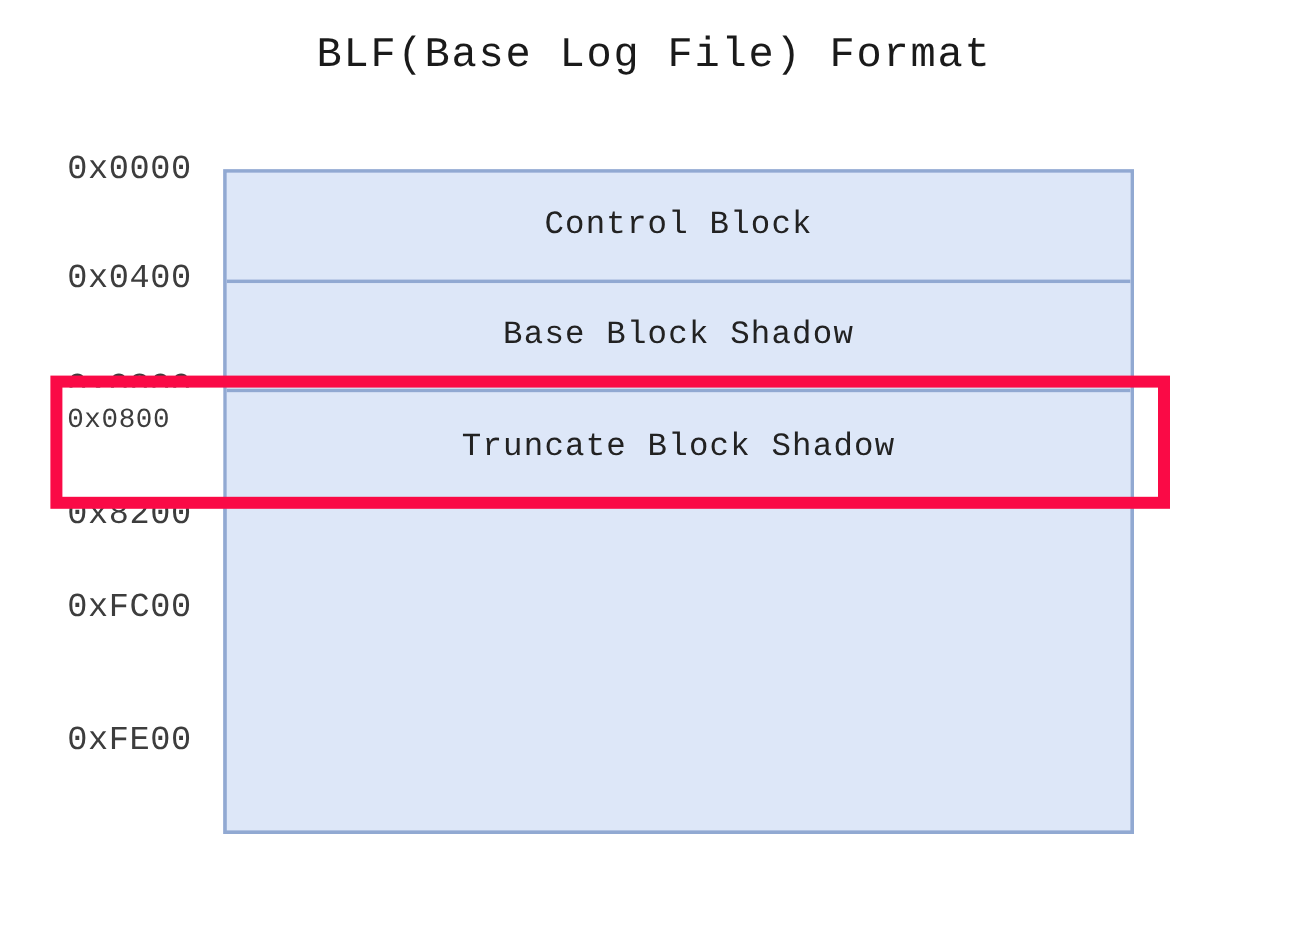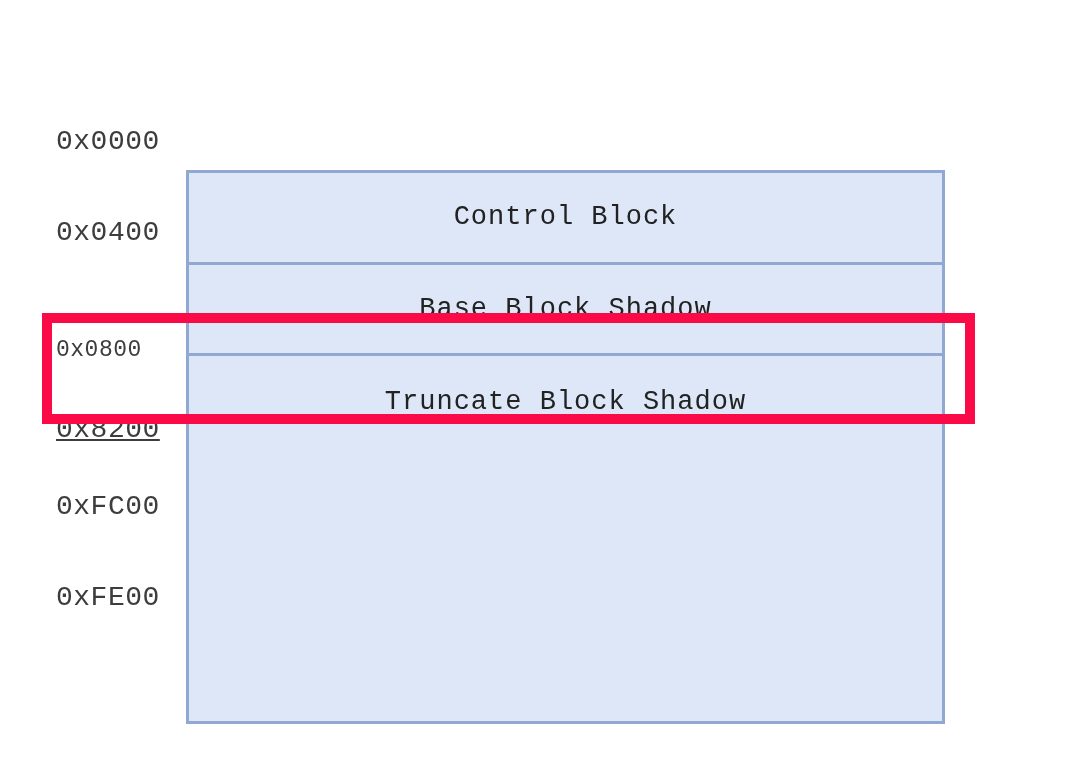--- a/index.html
+++ b/index.html
@@ -63,21 +63,20 @@
   
   #block-table {
     position: absolute;
     left: 186px;
     top: 141px;
     width: 759px;
     height: 554px;
     box-sizing: border-box;
     border: 3px solid #91a9d2;
     background: #dde7f8;
-    margin-top: 29px;
   }
   .block-row {
     position: relative;
     box-sizing: border-box;
     height: 91.5px;
     background: #dde7f8;
     border-bottom: 3px solid #91a9d2;
     display: flex;
     align-items: center;
     justify-content: center;
@@ -136,28 +135,29 @@
     color: #3d3d3d;
     white-space: pre;
     pointer-events: none;
   }
 </style>
 </head>
 <body>
 
 <div id="canvas">
 
+  <div id="diagram-title">BLF(Base Log File) Format</div>
 
   <div id="address-gutter">
     <div class="address-label" style="top:-12px;">0x0000</div>
     <div class="address-label" style="top:79px;">0x0400</div>
     <div class="address-label" style="top:170px;">0x0800</div>
-    <div class="address-label" style="top:276px;text-decoration:underline;">0x8200</div>
+    <div class="address-label" style="top:276px;">0x8200</div>
     <div class="address-label" style="top:353px;">0xFC00</div>
-    <div class="address-label" style="top:444px;">0xFE00</div>
+    <div class="address-label" style="top:464px;">0xFE00</div>
   </div>
 
   <div id="block-table">
     <div class="block-row">
       <span class="block-label">Control Block</span>
     </div>
     <div class="block-row">
       <span class="block-label">Base Block Shadow</span>
     </div>
     <div class="block-row">

